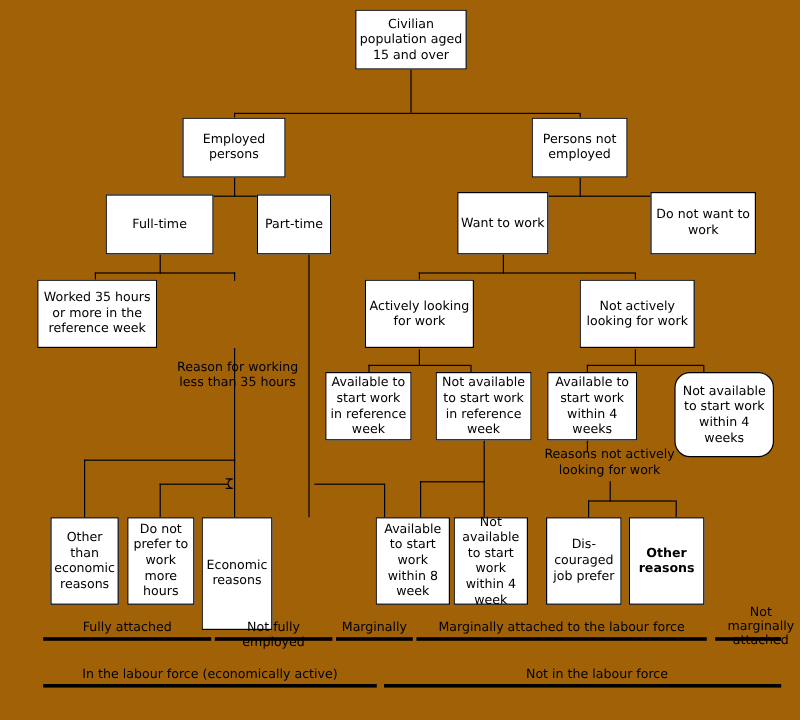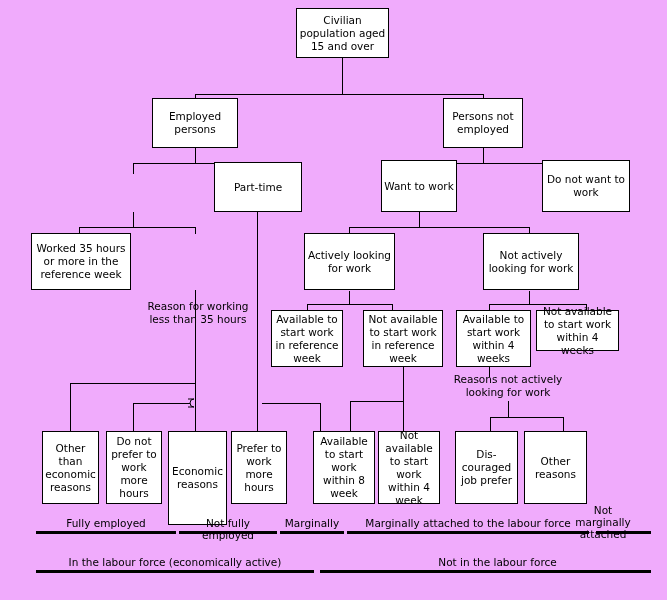--- a/index.html
+++ b/index.html
@@ -8,21 +8,21 @@
     padding: 0;
     background: #ffffff;
   }
   body {
     font-family: "DejaVu Sans", sans-serif;
   }
   #canvas {
     position: relative;
     width: 667px;
     height: 600px;
-    background: #f0abfc;
+    background: #a16207;
     overflow: hidden;
   }
   .node {
     position: absolute;
     box-sizing: border-box;
     border: 1px solid #000000;
     background: #ffffff;
     display: flex;
     align-items: center;
     justify-content: center;
@@ -149,22 +149,25 @@
   </div>
 
   <div class="node" style="left:152px; top:98px; width:86px; height:50px;">
     <span>Employed persons</span>
   </div>
 
   <div class="node" style="left:443px; top:98px; width:80px; height:50px;">
     <span>Persons not employed</span>
   </div>
 
-
-  <div class="node" style="left:214px; top:162px; width:88px; height:50px;">
+  <div class="node" style="left:88px; top:162px; width:90px; height:50px;">
+    <span>Full-time</span>
+  </div>
+
+  <div class="node" style="left:214px; top:162px; width:62px; height:50px;">
     <span>Part-time</span>
   </div>
 
   <div class="node" style="left:381px; top:160px; width:76px; height:52px;">
     <span>Want to work</span>
   </div>
 
   <div class="node" style="left:542px; top:160px; width:88px; height:52px;">
     <span>Do not want to work</span>
   </div>
@@ -187,85 +190,82 @@
   </div>
 
   <div class="node" style="left:363px; top:310px; width:80px; height:57px;">
     <span>Not available to start work in reference week</span>
   </div>
 
   <div class="node" style="left:456px; top:310px; width:75px; height:57px;">
     <span>Available to start work within 4 weeks</span>
   </div>
 
-  <div class="node" style="left:536px; top:310px; width:83px; height:41px;">
+  <div class="node" style="left:562px; top:310px; width:83px; height:71px;border-radius:13px;">
     <span>Not available to start work within 4 weeks</span>
   </div>
 
   <div class="node" style="left:42px; top:431px; width:57px; height:73px;">
     <span>Other than economic reasons</span>
   </div>
 
   <div class="node" style="left:106px; top:431px; width:56px; height:73px;">
     <span>Do not prefer to work more hours</span>
   </div>
 
   <div class="node" style="left:168px; top:431px; width:59px; height:94px;">
     <span>Economic reasons</span>
   </div>
 
-  <div class="node" style="left:231px; top:431px; width:56px; height:73px;">
-    <span>Prefer to work more hours</span>
-  </div>
 
   <div class="node" style="left:313px; top:431px; width:62px; height:73px;">
     <span>Available to start work within 8 week</span>
   </div>
 
   <div class="node" style="left:378px; top:431px; width:62px; height:73px;">
     <span>Not available to start work within 4 week</span>
   </div>
 
   <div class="node" style="left:455px; top:431px; width:63px; height:73px;">
     <span>Dis-couraged job prefer</span>
   </div>
 
-  <div class="node" style="left:524px; top:431px; width:63px; height:73px;">
+  <div class="node" style="left:524px; top:431px; width:63px; height:73px;font-weight:bold;">
     <span>Other reasons</span>
   </div>
 
   <div class="lbl" style="left:143px; top:300px; width:110px;">
     <span>Reason for working less than 35 hours</span>
   </div>
 
   <div class="lbl" style="left:440px; top:373px; width:136px;">
     <span>Reasons not actively looking for work</span>
   </div>
 
   <div class="brlabel" style="left:36px; top:517px; width:140px;">
-    <span>Fully employed</span>
+    <span>Fully attached</span>
   </div>
   <div class="bracket" style="left:36px; top:531px; width:140px;"></div>
 
   <div class="brlabel" style="left:179px; top:517px; width:98px;">
     <span>Not fully employed</span>
   </div>
   <div class="bracket" style="left:179px; top:531px; width:98px;"></div>
 
   <div class="brlabel" style="left:280px; top:517px; width:64px;">
     <span>Marginally</span>
   </div>
   <div class="bracket" style="left:280px; top:531px; width:64px;"></div>
 
   <div class="brlabel" style="left:347px; top:517px; width:242px;">
     <span>Marginally attached to the labour force</span>
   </div>
   <div class="bracket" style="left:347px; top:531px; width:242px;"></div>
 
-  <div class="brlabel" style="left:572px; top:504px; width:62px;">
+  <div class="brlabel" style="left:603px; top:504px; width:62px;">
     <span>Not marginally attached</span>
   </div>
   <div class="bracket" style="left:596px; top:531px; width:55px;"></div>
 
   <div class="brlabel" style="left:36px; top:556px; width:278px;">
     <span>In the labour force (economically active)</span>
   </div>
   <div class="bracket" style="left:36px; top:570px; width:278px;"></div>
 
   <div class="brlabel" style="left:332px; top:556px; width:331px;">

